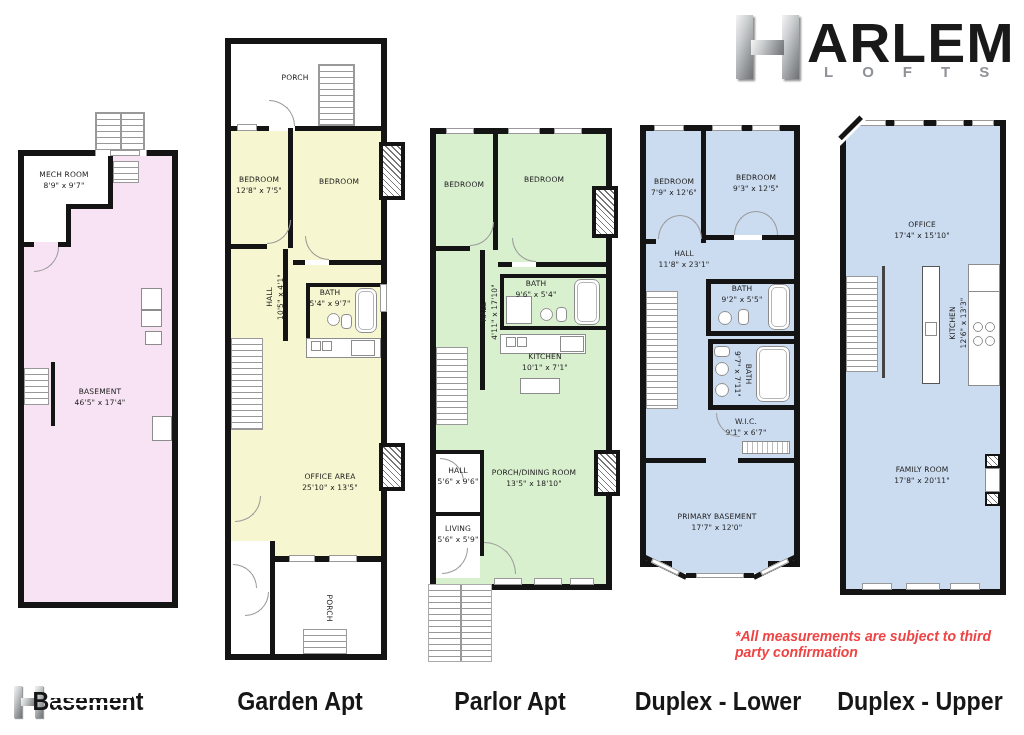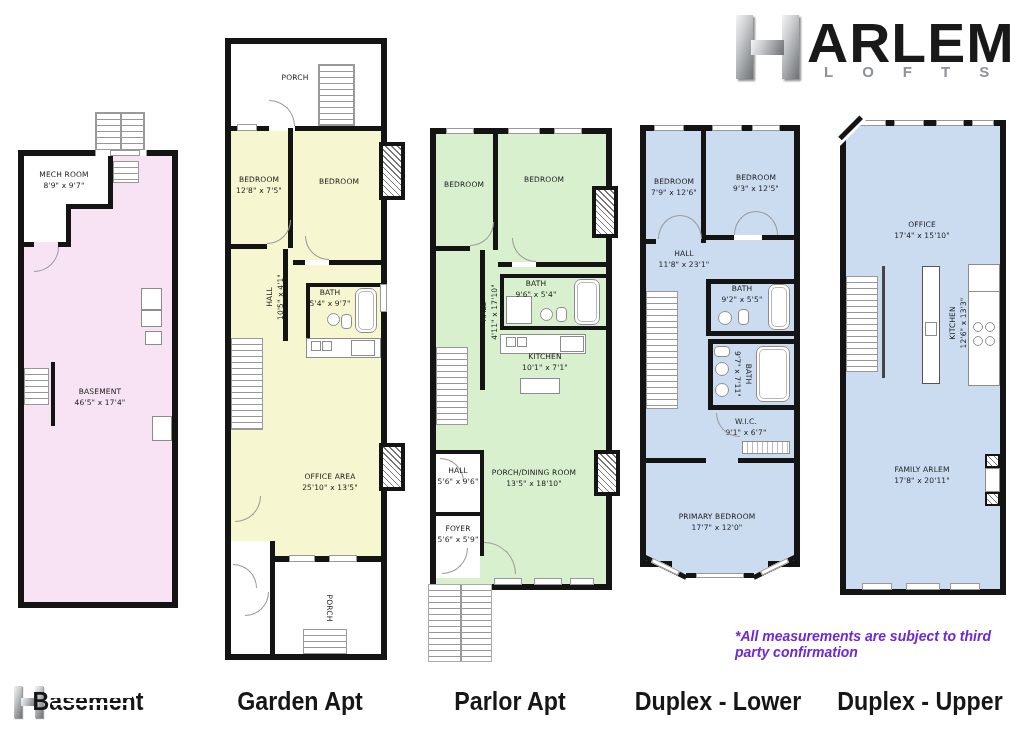--- a/index.html
+++ b/index.html
@@ -17,21 +17,21 @@
   .rd{border-radius:50%;}
   .tb{border-radius:7px;}
   .tb:after{content:"";position:absolute;inset:2px;border:1px solid #b5b5b5;border-radius:5px;}
   .arc{position:absolute;border:1.2px solid #9a9a9a;box-sizing:border-box;background:transparent;}
   .a-tl{border-right:none;border-bottom:none;border-top-left-radius:100%;}
   .a-tr{border-left:none;border-bottom:none;border-top-right-radius:100%;}
   .a-bl{border-right:none;border-top:none;border-bottom-left-radius:100%;}
   .a-br{border-left:none;border-top:none;border-bottom-right-radius:100%;}
   .ptitle{position:absolute;top:687px;font:bold 25px "Liberation Sans",sans-serif;color:#161616;transform:translateX(-50%) scaleX(.93);white-space:nowrap;}
   .hbar{position:absolute;background:linear-gradient(110deg,#f4f4f4 0%,#c9cccd 35%,#8f9395 75%,#6e7274 100%);}
-  .disc{position:absolute;font:italic bold 14px "Liberation Sans",sans-serif;color:#6d28d9;}
+  .disc{position:absolute;font:italic bold 14px "Liberation Sans",sans-serif;color:#ef4444;}
   .lofts{position:absolute;font:bold 15px "Liberation Sans",sans-serif;color:#8f9296;letter-spacing:29px;}
   .arlem{position:absolute;font:bold 57px "Liberation Sans",sans-serif;color:#191919;letter-spacing:1px;transform:scaleY(.96);transform-origin:left top;}
   .glitch{position:absolute;background:#fff;}
 </style>
 </head>
 <body>
 
 <div class="stage">
 
   <div style="position:absolute;left:730px;top:12px;width:285px;height:72px;">
@@ -173,21 +173,21 @@
     <div class="white" style="left:0;top:320px;width:44px;height:58px;"></div>
     <div class="w" style="left:0;top:316px;width:48px;height:4px;"></div>
     <div class="w" style="left:44px;top:316px;width:4px;height:66px;"></div>
     <div class="arc a-tr" style="left:4px;top:324px;width:24px;height:24px;"></div>
     <div class="lb" style="left:22px;top:342px;"><span>HALL</span><br><span>5'6" x 9'6"</span></div>
 
     <div class="white" style="left:0;top:382px;width:44px;height:62px;"></div>
     <div class="w" style="left:0;top:378px;width:48px;height:4px;"></div>
     <div class="w" style="left:44px;top:382px;width:4px;height:40px;"></div>
     <div class="arc a-br" style="left:6px;top:414px;width:26px;height:26px;"></div>
-    <div class="lb" style="left:22px;top:400px;"><span>FOYER</span><br><span>5'6" x 5'9"</span></div>
+    <div class="lb" style="left:22px;top:400px;"><span>LIVING</span><br><span>5'6" x 5'9"</span></div>
     <div class="arc a-tr" style="left:48px;top:408px;width:32px;height:32px;"></div>
 
     <div class="wn" style="left:58px;top:444px;width:28px;height:7px;"></div>
     <div class="wn" style="left:98px;top:444px;width:28px;height:7px;"></div>
     <div class="wn" style="left:134px;top:444px;width:24px;height:7px;"></div>
 
     <div class="stv" style="left:-8px;top:450px;width:64px;height:78px;border-color:#aaa;">
       <div style="position:absolute;left:50%;top:0;width:1.5px;height:100%;background:#999;"></div>
     </div>
   </div>
@@ -227,21 +227,21 @@
     <div class="fx rd" style="left:69px;top:252px;width:14px;height:14px;"></div>
     <div class="fx tb" style="left:110px;top:215px;width:34px;height:56px;"></div>
     <div class="lb r90" style="left:96px;top:243px;"><span>BATH</span><br><span>9'7" x 7'11"</span></div>
 
     <div class="lb" style="left:100px;top:296px;"><span>W.I.C.</span><br><span>9'1" x 6'7"</span></div>
     <div class="arc a-bl" style="left:70px;top:282px;width:24px;height:24px;"></div>
     <div class="fx" style="left:96px;top:310px;width:48px;height:13px;background:repeating-linear-gradient(90deg,#fff 0 4px,#bbb 4px 5px);"></div>
 
     <div class="w" style="left:0;top:327px;width:60px;height:5px;"></div>
     <div class="w" style="left:92px;top:327px;width:56px;height:5px;"></div>
-    <div class="lb" style="left:71px;top:391px;"><span>PRIMARY BEDROOM</span><br><span>17'7" x 12'0"</span></div>
+    <div class="lb" style="left:71px;top:391px;"><span>PRIMARY BASEMENT</span><br><span>17'7" x 12'0"</span></div>
 
     <div style="position:absolute;left:26px;top:422px;width:96px;height:20px;background:#cbdcf1;"></div>
     <div class="w" style="left:0px;top:424px;width:46px;height:5px;transform:rotate(26deg);transform-origin:0 0;"></div>
     <div class="w" style="left:102px;top:424px;width:46px;height:5px;transform:rotate(-26deg);transform-origin:100% 0;"></div>
     <div class="wn" style="left:7px;top:427px;width:30px;height:5px;transform:rotate(26deg);transform-origin:0 0;"></div>
     <div class="wn" style="left:111px;top:427px;width:30px;height:5px;transform:rotate(-26deg);transform-origin:100% 0;"></div>
     <div class="w" style="left:40px;top:442px;width:68px;height:5px;"></div>
     <div class="wn" style="left:50px;top:442px;width:48px;height:5px;"></div>
   </div>
 
@@ -262,21 +262,21 @@
     <div class="fx" style="left:79px;top:196px;width:12px;height:14px;"></div>
     <div class="lb r270" style="left:112px;top:197px;"><span>KITCHEN</span><br><span>12'6" x 13'3"</span></div>
 
     <div class="fx" style="left:122px;top:138px;width:32px;height:122px;"></div>
     <div class="fx" style="left:122px;top:138px;width:32px;height:28px;"></div>
     <div class="fx rd" style="left:127px;top:196px;width:10px;height:10px;"></div>
     <div class="fx rd" style="left:139px;top:196px;width:10px;height:10px;"></div>
     <div class="fx rd" style="left:127px;top:210px;width:10px;height:10px;"></div>
     <div class="fx rd" style="left:139px;top:210px;width:10px;height:10px;"></div>
 
-    <div class="lb" style="left:76px;top:349px;"><span>FAMILY ARLEM</span><br><span>17'8" x 20'11"</span></div>
+    <div class="lb" style="left:76px;top:349px;"><span>FAMILY ROOM</span><br><span>17'8" x 20'11"</span></div>
 
     <div class="hx" style="left:139px;top:328px;width:15px;height:14px;border-width:2px;"></div>
     <div class="fx" style="left:139px;top:342px;width:15px;height:24px;"></div>
     <div class="hx" style="left:139px;top:366px;width:15px;height:14px;border-width:2px;"></div>
 
     <div class="wn" style="left:16px;top:457px;width:30px;height:7px;"></div>
     <div class="wn" style="left:60px;top:457px;width:34px;height:7px;"></div>
     <div class="wn" style="left:104px;top:457px;width:30px;height:7px;"></div>
   </div>
 

